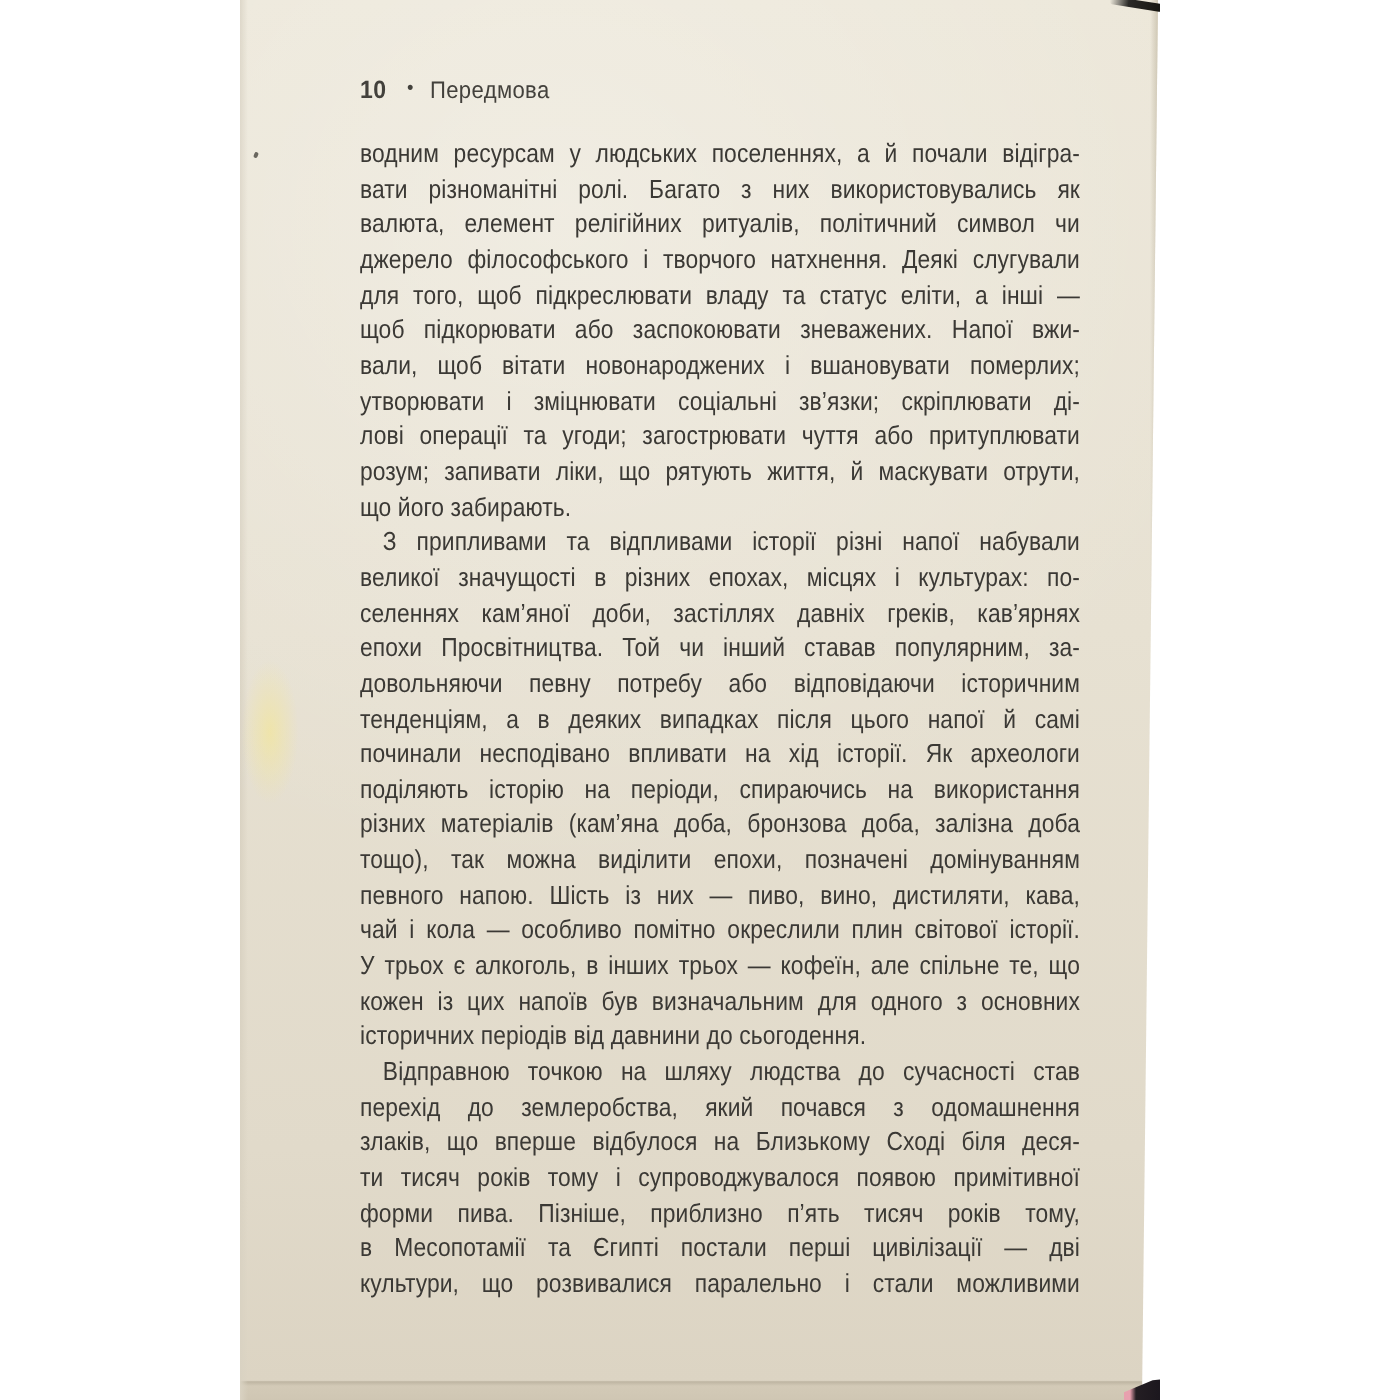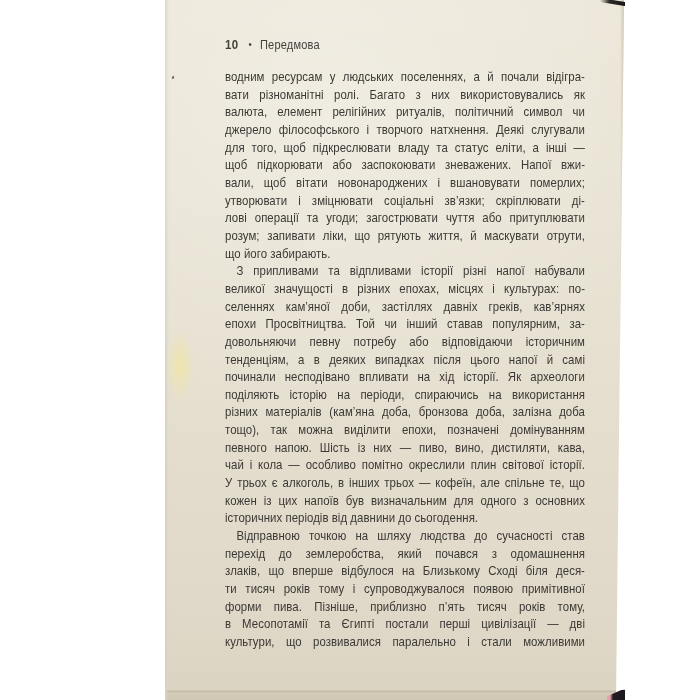--- a/index.html
+++ b/index.html
@@ -1,20 +1,19 @@
 <!DOCTYPE html>
 <html><head>
 <meta charset="utf-8">
 <style>
   html,body { margin:0; padding:0; }
   .stage {
     position:relative; width:580px; height:700px;
     background:#ffffff; overflow:hidden;
     font-family:"Liberation Sans","DejaVu Sans",sans-serif;
-    margin-left:45px;
   }
   
   .page {
     position:absolute; left:120px; top:0; width:459px; height:700px;
     clip-path:polygon(0 0, 100% 0, calc(100% - 8px) 100%, 0 100%);
     background:
       radial-gradient(130% 80% at 35% 15%, rgba(255,255,255,0.28), rgba(255,255,255,0) 60%),
       linear-gradient(90deg, #d9d2c2 0, rgba(217,210,194,0) 4px),
       linear-gradient(270deg, #cdc5b2 0, rgba(205,197,178,0) 4px),
       linear-gradient(180deg, #ece7d9 0%, #e7e1d2 45%, #e1daca 82%, #dcd4c3 98.6%, #beb5a2 98.7%, #d3cab7 99%, #cfc6b3 100%);

